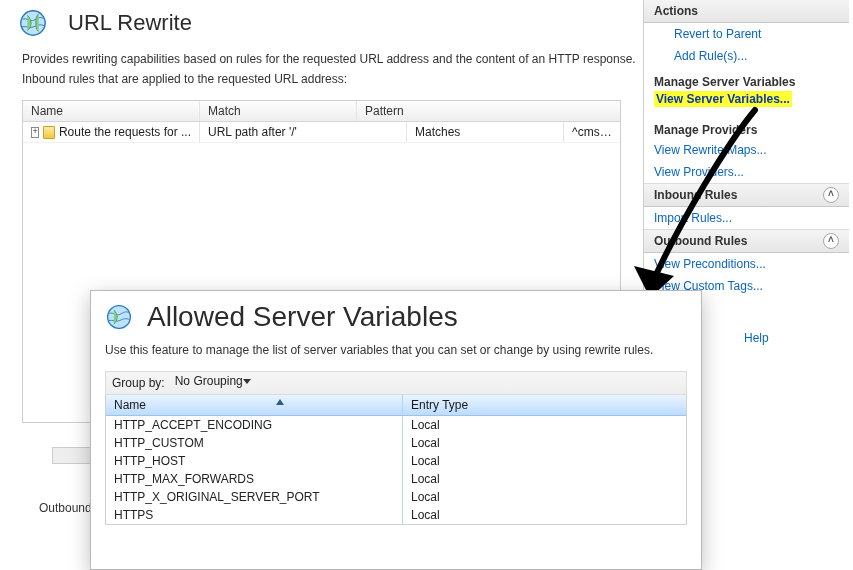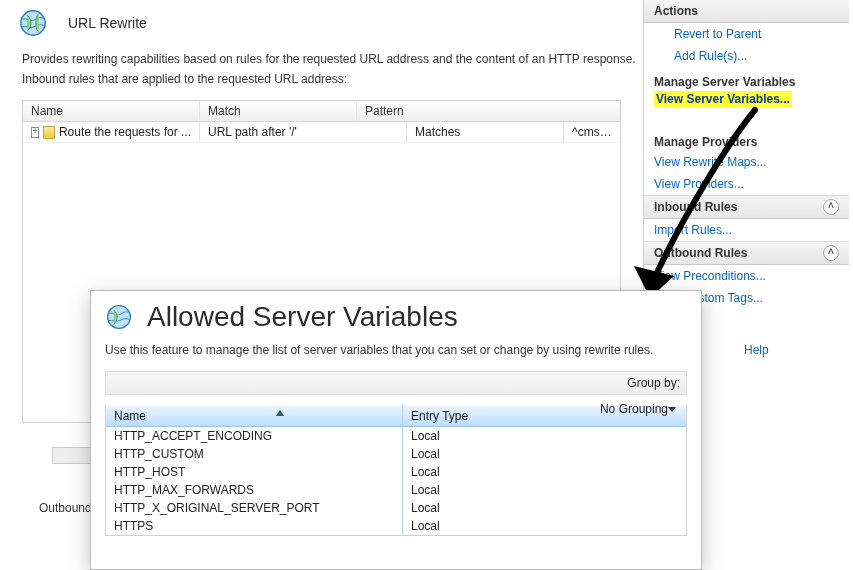--- a/index.html
+++ b/index.html
@@ -26,21 +26,21 @@
     display: flex;
     align-items: center;
     padding: 2px 0 6px 18px;
   }
   .globe {
     width: 30px; height: 30px;
     margin-right: 20px;
     flex: none;
   }
   .title {
-    font-size: 14px;
+    font-size: 22px;
     font-weight: 300;
     color: #2b2b2b;
   }
   .desc {
     padding: 8px 0 2px 22px;
     color: #333;
   }
   .subdesc {
     padding: 4px 0 10px 22px;
     color: #333;
@@ -146,21 +146,21 @@
     font-weight:bold;
     color:#333;
   }
   .highlight {
     background:#ffff33;
     color:#0a38a8;
     font-weight:bold;
     display:inline-block;
     padding:1px 2px;
     margin-left:10px;
-    margin-bottom:20px;
+    margin-bottom:8px;
     cursor:pointer;
   }
 
   
   .arrow-svg {
     position:absolute;
     left:620px; top:100px;
     width:160px; height:220px;
     pointer-events:none;
   }
@@ -179,22 +179,22 @@
   .allowed-panel .hdr .globe { width:28px; height:28px; margin-right:14px; }
   .allowed-panel .hdr .title { font-size:28px; font-weight:300; }
   .allowed-panel .desc2 {
     padding:10px 0 8px 0; color:#333;
   }
   .groupby-bar {
     background: linear-gradient(#f6f6f6,#eee);
     border:1px solid #dcdcdc;
     height:22px; line-height:22px;
     padding:0 6px;
-    margin:6px 0 11px 0;
-    display:flex; align-items:flex-end; gap:6px;flex-direction:column;
+    margin:6px 0 0 0;
+    display:flex; align-items:flex-start; gap:6px;
   }
   .groupby-select {
     display:flex; align-items:center;
     height:18px;
     padding:0 4px 0 4px;
   }
   .caret-down {
     width:0; height:0;
     border-left:4px solid transparent;
     border-right:4px solid transparent;

